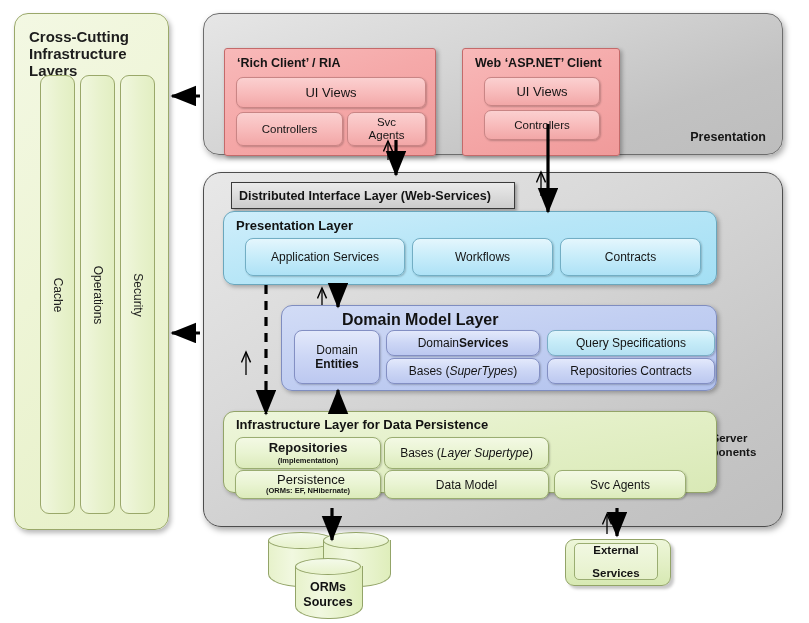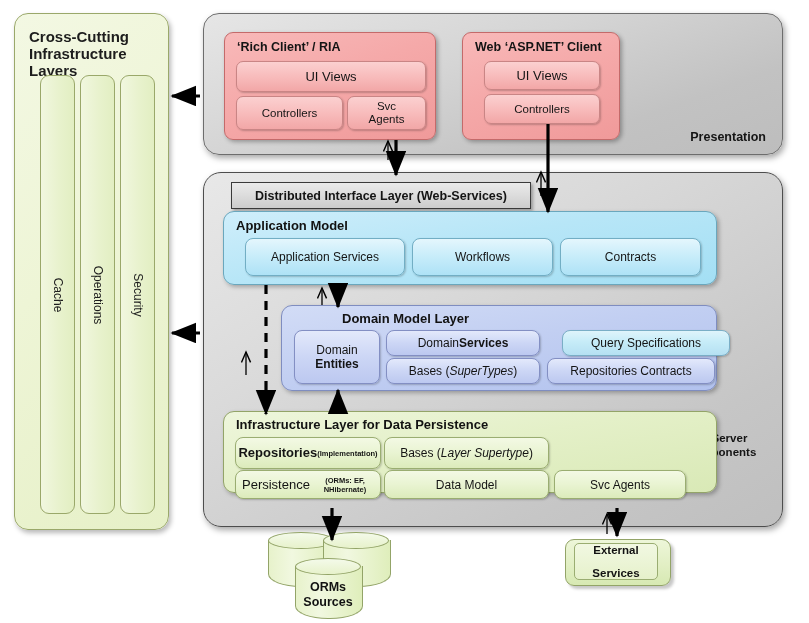--- a/index.html
+++ b/index.html
@@ -71,22 +71,23 @@
     right: 16px; bottom: 10px;
     font-size: 12.5px;
     font-weight: 700;
     color: #151515;
   }
 
   .client-box {
     position: absolute;
     background: linear-gradient(160deg, #f8b9b9 0%, #f5a9a9 45%, #f09a9a 100%);
     border: 1px solid #c46a6a;
-    border-radius: 9px;
+    border-radius: 3px;
     box-shadow: 2px 2px 4px rgba(0,0,0,0.3);
+    margin-top: 16px;
   }
   .client-title {
     position: absolute;
     left: 12px; top: 7px;
     font-size: 12.5px;
     font-weight: 600;
     color: #141414;
   }
   .pill {
     position: absolute;
@@ -123,21 +124,21 @@
     color: #151515;
   }
 
   .dist-layer {
     position: absolute;
     left: 27px; top: 9px; width: 275px; height: 25px;
     background: linear-gradient(180deg, #eaeaea 0%, #dcdcdc 50%, #cccccc 100%);
     border: 1px solid #3a3a3a;
     display: flex;
     align-items: center;
-    padding-left: 23px;
+    padding-left: 7px;
     font-size: 12.5px;
     font-weight: 700;
     color: #141414;
     box-shadow: 2px 2px 3px rgba(0,0,0,0.3);
   }
 
   .app-layer {
     position: absolute;
     left: 19px; top: 38px; width: 492px; height: 72px;
     background: linear-gradient(170deg, #cfeefb 0%, #b7e6f7 45%, #a3dff4 100%);
@@ -170,21 +171,21 @@
     position: absolute;
     left: 77px; top: 132px; width: 434px; height: 84px;
     background: linear-gradient(170deg, #d2dcf6 0%, #c2cff2 45%, #b2c2ee 100%);
     border: 1px solid #7f8dc0;
     border-radius: 11px;
     box-shadow: 2px 2px 4px rgba(0,0,0,0.28);
   }
   .domain-layer .lbl {
     position: absolute;
     left: 12px; top: 5px;
-    font-size: 13px;
+    font-size: 16px;
     font-weight: 700;
     color: #121212;
     padding-left: 48px;
   }
   .indigo-pill {
     position: absolute;
     background: linear-gradient(180deg, #e3e9fb 0%, #ccd6f5 50%, #bcc8f0 100%);
     border: 1px solid #838fc3;
     border-radius: 8px;
     display: flex;
@@ -215,21 +216,21 @@
     font-size: 13px;
     font-weight: 700;
     color: #121212;
   }
   .green-pill {
     position: absolute;
     background: linear-gradient(180deg, #f3f9e4 0%, #e9f4d2 50%, #dcebbb 100%);
     border: 1px solid #9aad71;
     border-radius: 8px;
     display: flex;
-    flex-direction: row;
+    flex-direction: column;
     align-items: center;
     justify-content: center;
     text-align: center;
     font-size: 12px;
     color: #141414;
     box-shadow: 1px 1px 2px rgba(0,0,0,0.22);
   }
   .green-pill .sub {
     font-size: 7.5px;
     font-weight: 600;
@@ -348,37 +349,37 @@
 
   <div class="abs appserver">
     <div class="appserver-label">
       <div>App Server</div>
       <div>Components</div>
     </div>
 
     <div class="dist-layer">Distributed Interface Layer (Web-Services)</div>
 
     <div class="app-layer">
-      <div class="lbl">Application Model</div>
+      <div class="lbl">Presentation Layer</div>
       <div class="blue-pill" style="left:21px; top:26px; width:158px; height:36px;">Application  Services</div>
       <div class="blue-pill" style="left:188px; top:26px; width:139px; height:36px;">Workflows</div>
       <div class="blue-pill" style="left:336px; top:26px; width:139px; height:36px;">Contracts</div>
     </div>
 
     <div class="domain-layer">
       <div class="lbl">Domain Model Layer</div>
       <div class="indigo-pill" style="left:12px; top:24px; width:84px; height:52px; flex-direction:column;">
         <span>Domain</span>
         <span style="font-weight:700;">Entities</span>
       </div>
       <div class="indigo-pill" style="left:104px; top:24px; width:152px; height:24px;">
         <span>Domain </span>
           <span style="font-weight:700;">Services</span>
       </div>
-      <div class="indigo-pill cyan" style="left:265px; top:24px; width:166px; height:24px;margin-left:15px;">Query Specifications</div>
+      <div class="indigo-pill cyan" style="left:265px; top:24px; width:166px; height:24px;">Query Specifications</div>
       <div class="indigo-pill" style="left:104px; top:52px; width:152px; height:24px;">
         <span>Bases (</span>
           <span style="font-style:italic;">SuperTypes</span>
           <span>)</span>
       </div>
       <div class="indigo-pill" style="left:265px; top:52px; width:166px; height:24px;">Repositories  Contracts</div>
     </div>
 
     <div class="infra-layer">
       <div class="lbl">Infrastructure Layer for Data Persistence</div>

